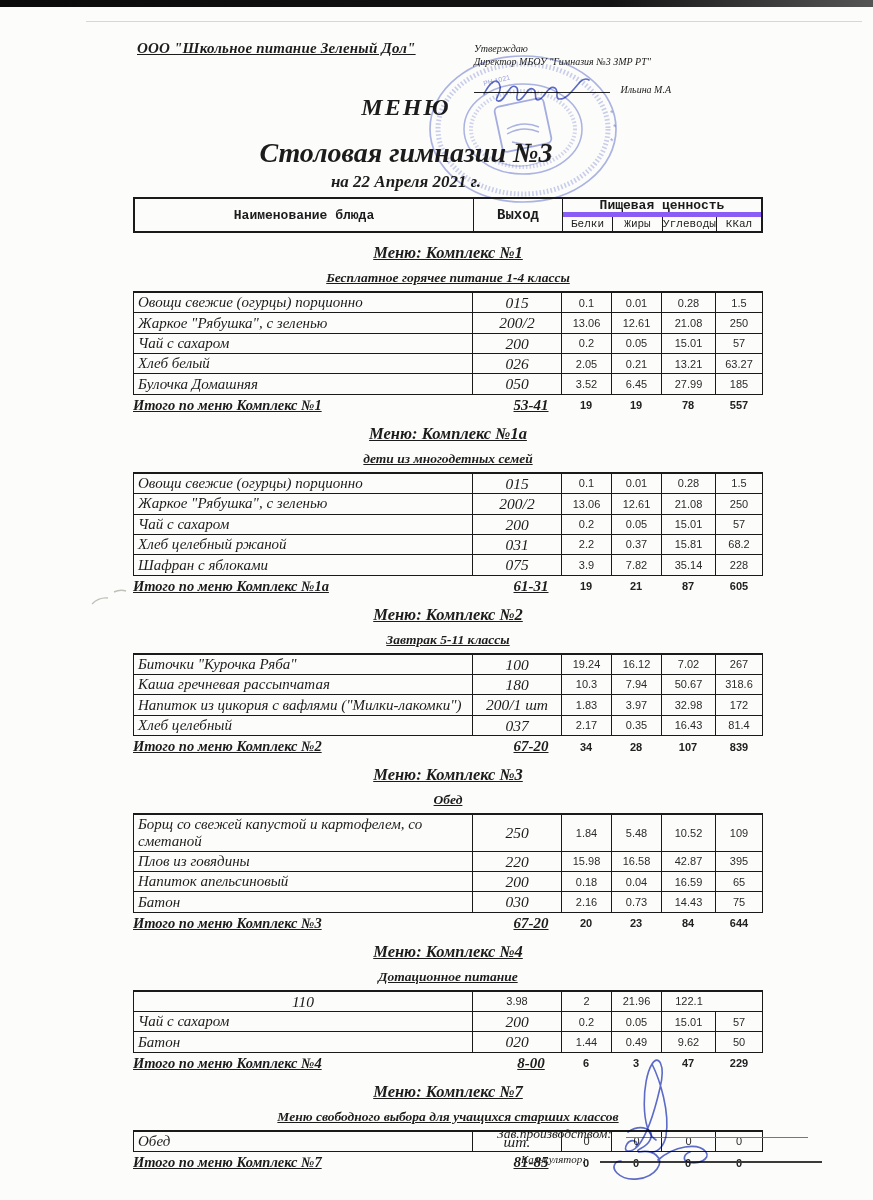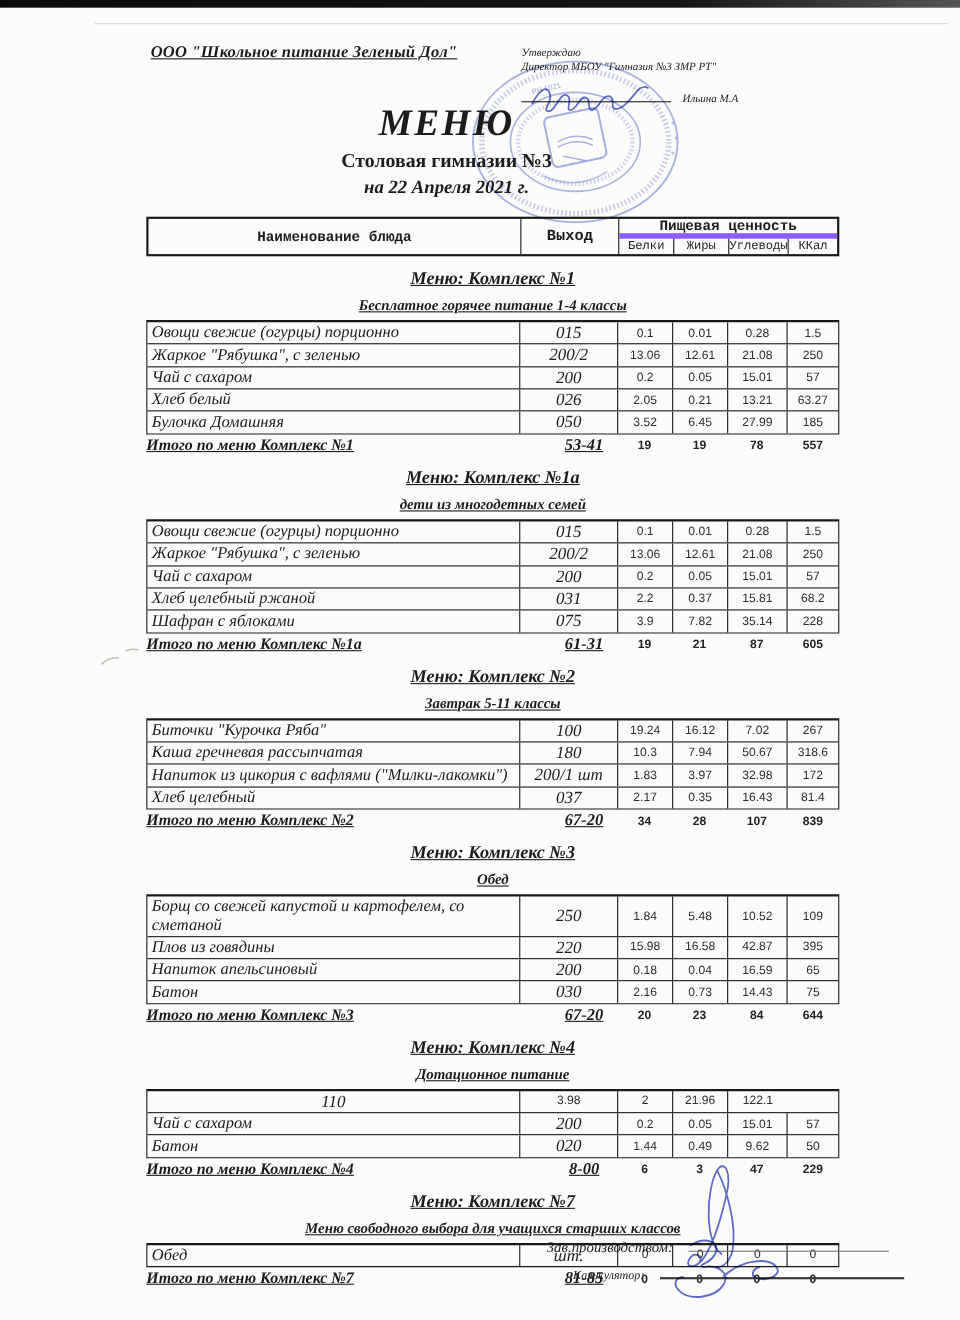--- a/index.html
+++ b/index.html
@@ -11,22 +11,22 @@
 
   .org{position:absolute;left:137px;top:40px;font-style:italic;font-weight:bold;font-size:15px;
        text-decoration:underline;letter-spacing:.2px;}
 
   .approve{position:absolute;left:474px;top:42px;font-style:italic;font-size:10px;line-height:1.3;}
   .approve .sig-row{margin-top:13px;white-space:nowrap;}
   .approve .uline{display:inline-block;width:136px;border-bottom:1.5px solid #222;height:11px;}
   .approve .signer{margin-left:8px;}
 
   .titles{position:absolute;left:90px;top:94px;width:632px;text-align:center;}
-  .t-menu{font-style:italic;font-weight:bold;font-size:34px;letter-spacing:2px;}
-  .t-sub{font-weight:bold;font-size:18px;margin-top:4px;}
+  .t-menu{font-style:italic;font-weight:bold;font-size:24px;letter-spacing:2px;}
+  .t-sub{font-style:italic;font-weight:bold;font-size:28px;margin-top:16px;}
   .t-date{font-style:italic;font-weight:bold;font-size:17px;margin-top:3px;}
 
   .doc{position:absolute;left:133px;top:197px;width:630px;}
 
   .hdr{border:2px solid #1a1a1a;box-sizing:border-box;display:grid;
        grid-template-columns:339px 89px 50px 50px 54px 1fr;grid-template-rows:18px 14px;
        font-family:Liberation Mono, monospace;}
   .hdr>div{display:flex;align-items:center;justify-content:center;box-sizing:border-box;}
   .h-name{grid-row:1/3;grid-column:1;border-right:1.5px solid #1a1a1a;font-weight:bold;font-size:13px;}
   .h-out{grid-row:1/3;grid-column:2;border-right:1.5px solid #1a1a1a;font-weight:bold;font-size:14px;}

